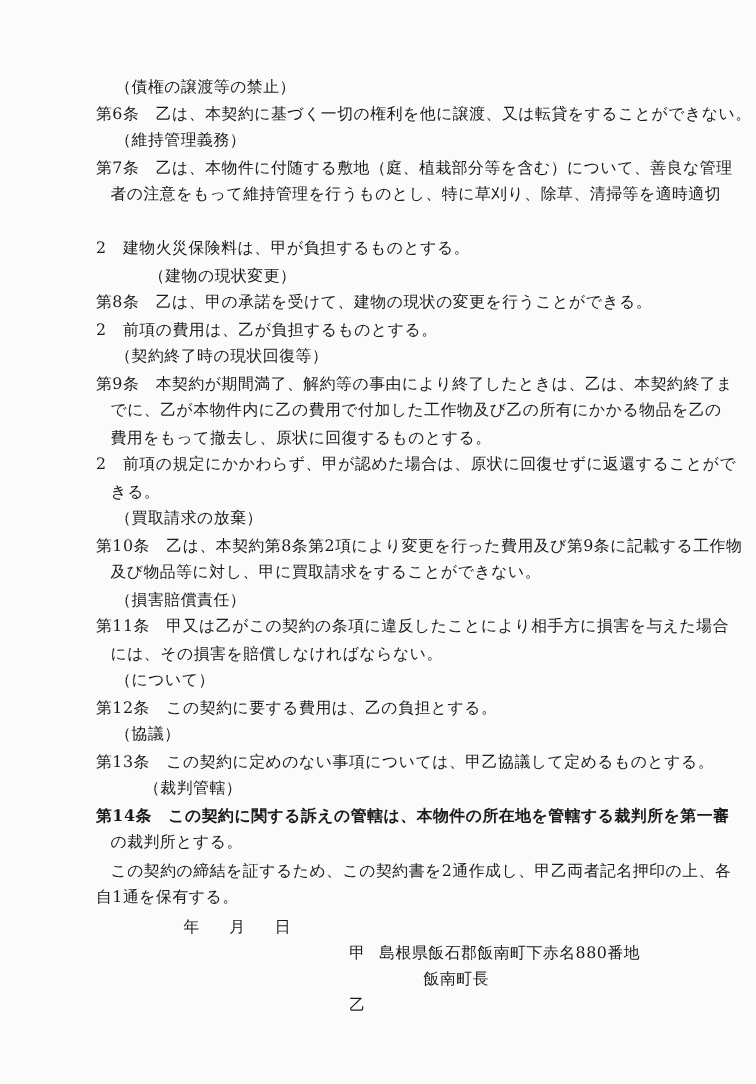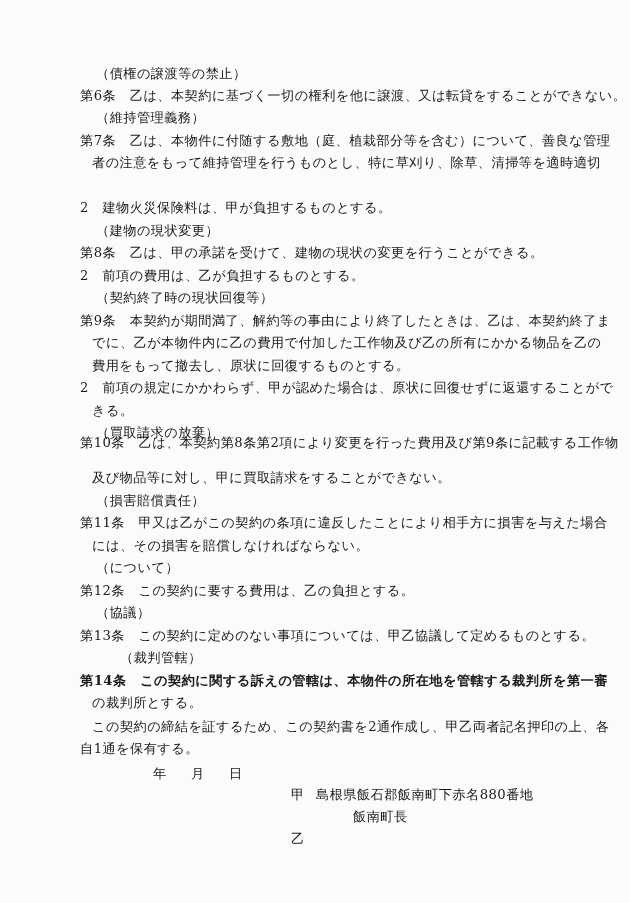--- a/index.html
+++ b/index.html
@@ -39,33 +39,33 @@
 <div class="page">
 
   <div class="line heading" style="top:66px;">（債権の譲渡等の禁止）</div>
   <div class="line article" style="top:88px;">第6条　乙は、本契約に基づく一切の権利を他に譲渡、又は転貸をすることができない。</div>
 
   <div class="line heading" style="top:110px;">（維持管理義務）</div>
   <div class="line article" style="top:133px;">第7条　乙は、本物件に付随する敷地（庭、植栽部分等を含む）について、善良な管理</div>
   <div class="line cont" style="top:155px;">者の注意をもって維持管理を行うものとし、特に草刈り、除草、清掃等を適時適切</div>
   <div class="line para" style="top:200px;">2　建物火災保険料は、甲が負担するものとする。</div>
 
-  <div class="line heading" style="top:223px;">（建物の現状変更）</div>
+  <div class="line heading" style="top:223px;margin-left:28px;">（建物の現状変更）</div>
   <div class="line article" style="top:245px;">第8条　乙は、甲の承諾を受けて、建物の現状の変更を行うことができる。</div>
   <div class="line para" style="top:268px;">2　前項の費用は、乙が負担するものとする。</div>
 
   <div class="line heading" style="top:290px;">（契約終了時の現状回復等）</div>
   <div class="line article" style="top:313px;">第9条　本契約が期間満了、解約等の事由により終了したときは、乙は、本契約終了ま</div>
   <div class="line cont" style="top:358px;">費用をもって撤去し、原状に回復するものとする。</div>
   <div class="line cont" style="top:335px;">でに、乙が本物件内に乙の費用で付加した工作物及び乙の所有にかかる物品を乙の</div>
   <div class="line para" style="top:380px;">2　前項の規定にかかわらず、甲が認めた場合は、原状に回復せずに返還することがで</div>
   <div class="line cont" style="top:403px;">きる。</div>
 
   <div class="line heading" style="top:425px;">（買取請求の放棄）</div>
-  <div class="line article" style="top:435px;">第10条　乙は、本契約第8条第2項により変更を行った費用及び第9条に記載する工作物</div>
+  <div class="line article" style="top:448px;">第10条　乙は、本契約第8条第2項により変更を行った費用及び第9条に記載する工作物</div>
   <div class="line cont" style="top:470px;">及び物品等に対し、甲に買取請求をすることができない。</div>
 
   <div class="line heading" style="top:493px;">（損害賠償責任）</div>
   <div class="line article" style="top:515px;">第11条　甲又は乙がこの契約の条項に違反したことにより相手方に損害を与えた場合</div>
   <div class="line cont" style="top:538px;">には、その損害を賠償しなければならない。</div>
 
   <div class="line heading" style="top:560px;">（について）</div>
   <div class="line article" style="top:583px;">第12条　この契約に要する費用は、乙の負担とする。</div>
 
   <div class="line heading" style="top:605px;">（協議）</div>

